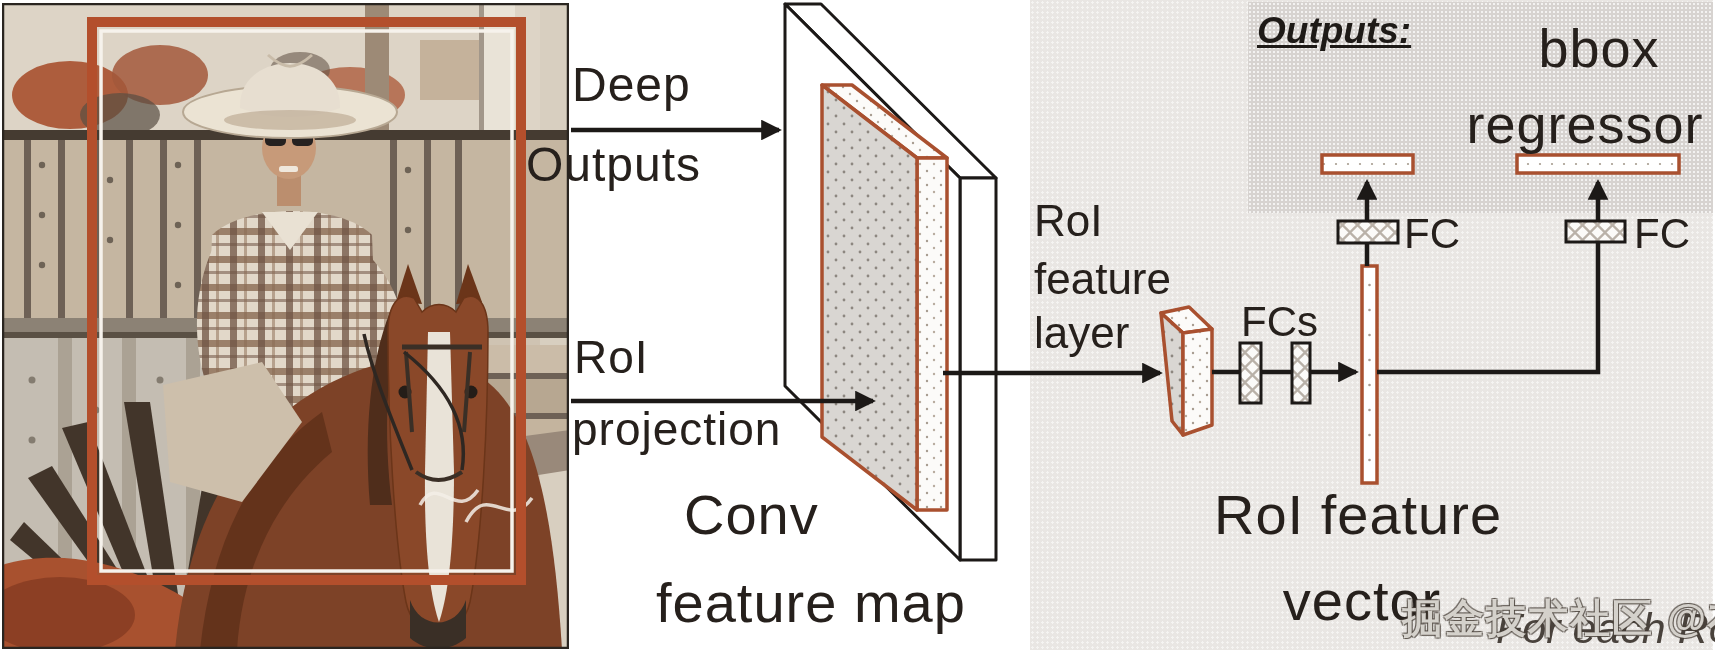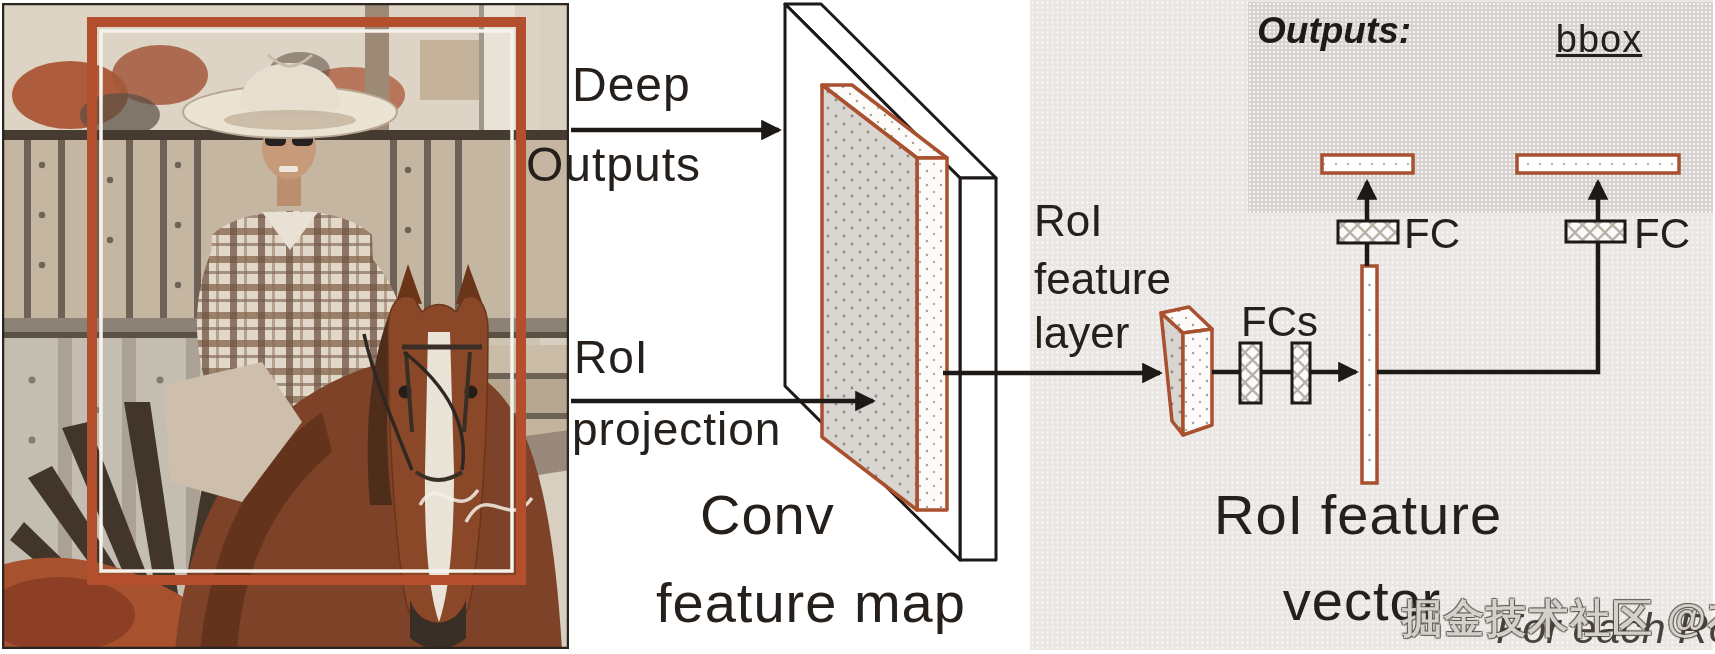--- a/index.html
+++ b/index.html
@@ -12,23 +12,23 @@
   .panel-outputs{left:1248px;top:2px;width:465px;height:211px;background-color:#d7d3d0;
     background-image:radial-gradient(rgba(255,255,255,.7) 1px, transparent 1.2px);
     background-size:4px 4px;z-index:0;}
   svg.draw{position:absolute;left:0;top:0;z-index:1;}
   .lbl{position:absolute;z-index:2;white-space:nowrap;line-height:1.04;color:#26201c;}
   .fs48{font-size:48px;letter-spacing:1px;}
   .fs46{font-size:46px;letter-spacing:1px;}
   .fs56{font-size:56px;letter-spacing:1px;}
   .fs44{font-size:44px;}
   .fs42{font-size:42px;}
-  .fs54{font-size:38px;letter-spacing:1px;text-decoration:underline;}
+  .fs54{font-size:54px;letter-spacing:1px;}
   .ctr{transform:translateX(-50%);}
-  .outputs-h{font-size:37px;font-style:italic;font-weight:bold;color:#1e1a17;}
+  .outputs-h{font-size:37px;font-style:italic;font-weight:bold;color:#1e1a17;text-decoration:underline;}
   .foreach{font-size:43px;font-style:italic;color:#49423c;}
   .watermark{z-index:3;font-size:40px;font-weight:bold;letter-spacing:2px;
     color:rgba(248,245,240,0.80);
     text-shadow:0 0 2px rgba(72,64,56,.95),1px 1px 0 rgba(72,64,56,.6),
                 -1px -1px 0 rgba(72,64,56,.6),1px -1px 0 rgba(72,64,56,.5),
                 -1px 1px 0 rgba(72,64,56,.5);}
 </style>
 </head>
 <body>
 
@@ -244,33 +244,34 @@
     <rect x="1338" y="221" width="60" height="22" fill="url(#hatch)" stroke="#1c1917" stroke-width="3"></rect>
     <rect x="1566" y="221" width="59" height="21" fill="url(#hatch)" stroke="#1c1917" stroke-width="3"></rect>
   </svg>
 
   <div class="lbl fs48" style="left:572px;top:60px">Deep</div>
   <div class="lbl fs48" style="left:526px;top:140px">Outputs</div>
 
   <div class="lbl fs46" style="left:574px;top:334px">RoI</div>
   <div class="lbl fs46" style="left:572px;top:406px">projection</div>
 
-  <div class="lbl fs56" style="left:700px;top:486px">Conv</div>
+  <div class="lbl fs56" style="left:684px;top:486px">Conv</div>
   <div class="lbl fs56" style="left:656px;top:574px">feature map</div>
 
   <div class="lbl fs44" style="left:1034px;top:198px">RoI</div>
   <div class="lbl fs44" style="left:1034px;top:256px">feature</div>
   <div class="lbl fs44" style="left:1034px;top:310px">layer</div>
 
   <div class="lbl fs42" style="left:1241px;top:300px">FCs</div>
   <div class="lbl fs42" style="left:1404px;top:212px">FC</div>
   <div class="lbl fs42" style="left:1634px;top:212px">FC</div>
 
   <div class="lbl outputs-h" style="left:1257px;top:12px">Outputs:</div>
   <div class="lbl fs54 ctr" style="left:1599px;top:20px">bbox</div>
+  <div class="lbl fs54 ctr" style="left:1585px;top:96px">regressor</div>
 
   <div class="lbl fs56 ctr" style="left:1358px;top:486px">RoI feature</div>
   <div class="lbl fs56 ctr" style="left:1362px;top:572px">vector</div>
 
   <div class="lbl foreach" style="left:1496px;top:606px">For each RoI</div>
   <div class="lbl watermark" style="left:1402px;top:598px">掘金技术社区 @布客飞龙</div>
 
 </div>
 
 </body></html>

